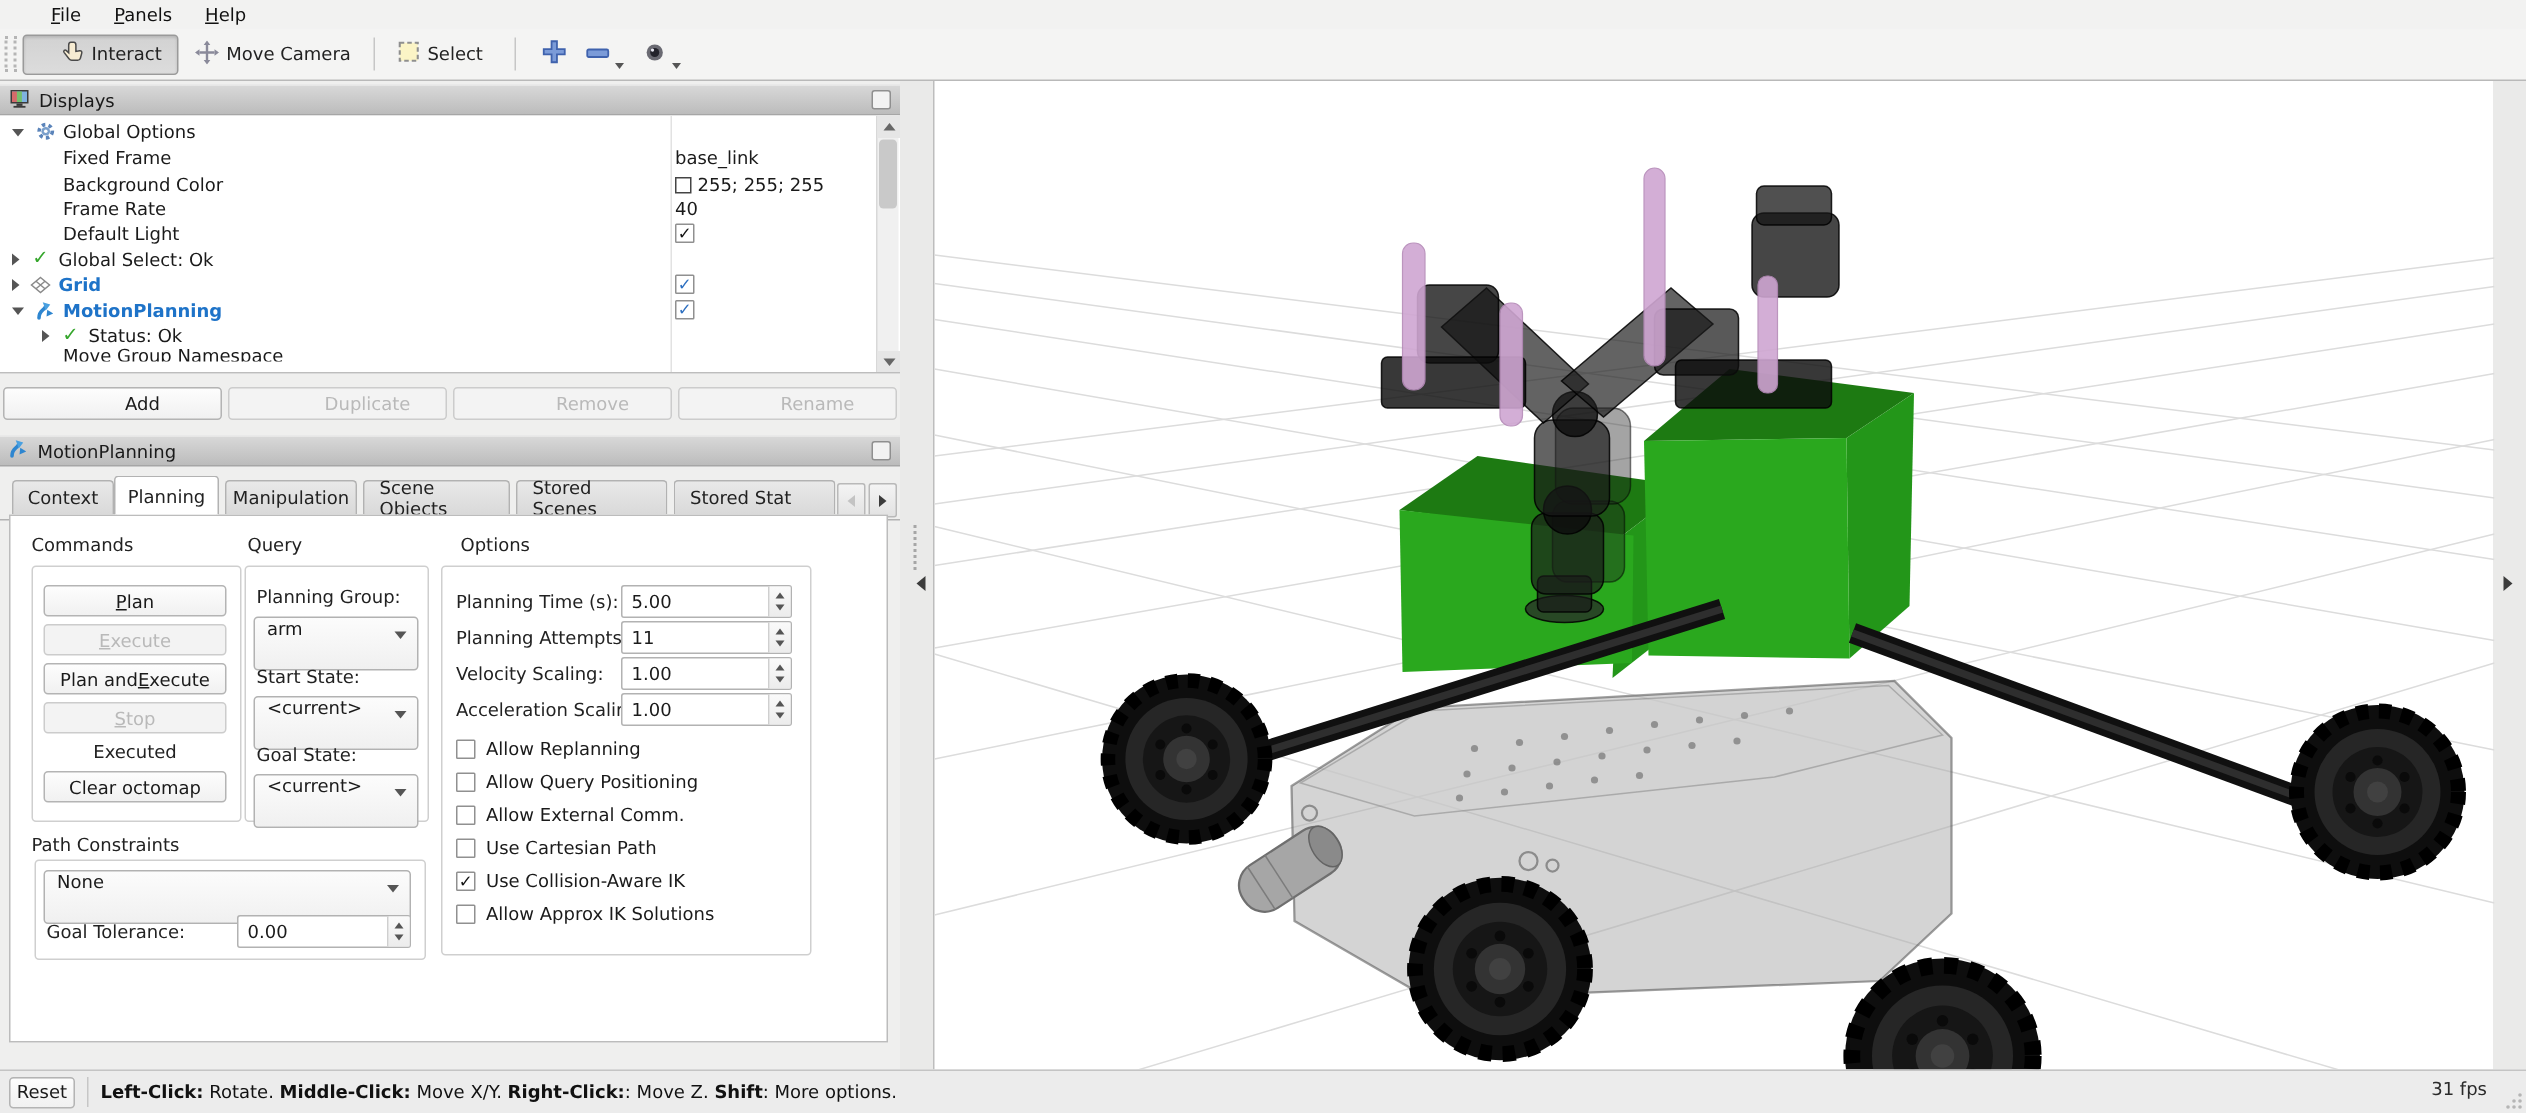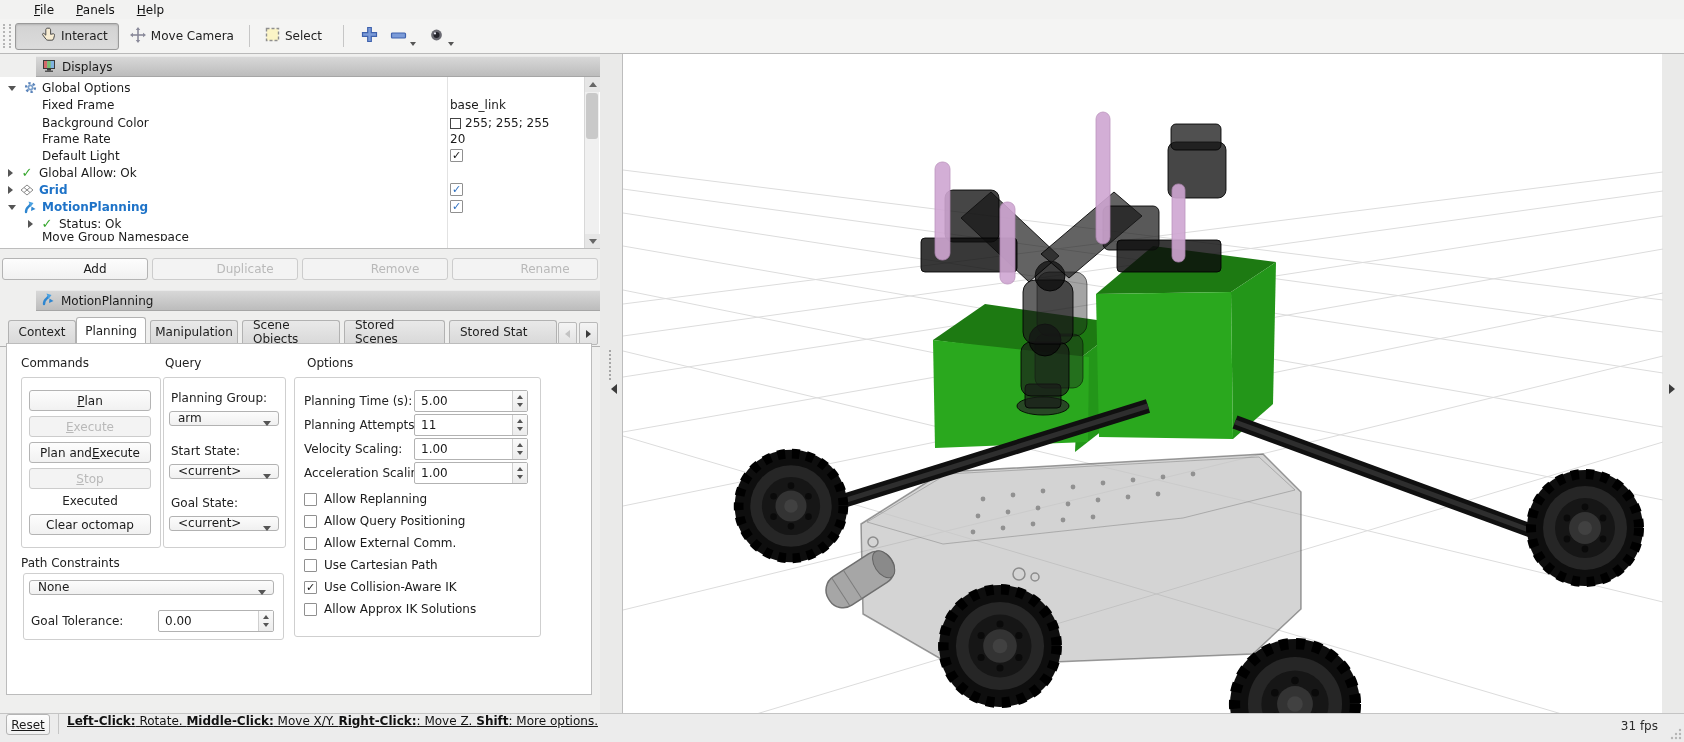--- a/index.html
+++ b/index.html
@@ -13,21 +13,21 @@
   .menu-item u { text-decoration:underline; }
   #toolbar { left:0; top:19px; width:1684px; height:35px; background:#f4f4f3; border-bottom:1px solid #b9b9b9; display:flex; align-items:center; }
   .tb-handle { width:8px; height:24px; border-left:2px dotted #b5b5b5; border-right:2px dotted #b5b5b5; margin:0 4px 0 3px; }
   .tool-btn { display:flex; align-items:center; gap:5px; height:27px; padding:0 10px; border-radius:3px; border:1px solid transparent; color:#222; }
   .tool-btn.pressed { border:1px solid #9a9a9a; background:linear-gradient(#d2d2d2,#dcdcdc); box-shadow:inset 0 1px 2px rgba(0,0,0,.15);padding-left:25px; }
   .tb-sep { width:1px; height:22px; background:#c6c6c6; margin:0 10px; }
   .mini-caret { width:0; height:0; border-left:3px solid transparent; border-right:3px solid transparent; border-top:4px solid #555; align-self:flex-end; margin:0 2px 3px -2px; }
 
   
   #leftcol { left:0; top:54px; width:600px; height:659px; background:#efefee; }
-  .ptitle { position:absolute; left:0; width:600px; height:21px; background:linear-gradient(#d8d8d8,#bcbcbc); border-top:1px solid #e9e9e9; border-bottom:1px solid #a6a6a6; display:flex; align-items:center; padding:0 6px; gap:6px;margin-left:36px; }
+  .ptitle { position:absolute; left:0; width:600px; height:21px; background:linear-gradient(#d8d8d8,#bcbcbc); border-top:1px solid #e9e9e9; border-bottom:1px solid #a6a6a6; display:flex; align-items:center; padding:0 6px; gap:6px; }
   .float-btn { position:absolute; right:6px; top:3px; width:13px; height:13px; border:1px solid #8f8f8f; background:#f2f2f2; border-radius:2px; }
 
   #tree { position:absolute; left:0; top:23px; width:600px; height:172px; background:#fff; border-bottom:1px solid #bdbdbd; overflow:hidden; }
   .tcol-divider { position:absolute; left:447px; top:0; width:1px; height:172px; background:#e2e2e2; }
   .trow { position:absolute; left:0; width:584px; height:17px; display:flex; align-items:center; }
   .exp { width:0; height:0; margin-left:8px; }
   .exp.open { border-left:4px solid transparent; border-right:4px solid transparent; border-top:5px solid #555; margin-top:2px; }
   .exp.closed { border-top:4px solid transparent; border-bottom:4px solid transparent; border-left:5px solid #555; }
   .exp.none { width:8px; }
   .ticon { width:16px; display:inline-flex; justify-content:center; margin-left:6px; }
@@ -62,38 +62,38 @@
   .tab-baseline { position:absolute; left:0; top:29px; width:600px; height:1px; background:#b2b2b2; }
   .tabscroll { position:absolute; top:5px; width:19px; height:23px; border:1px solid #b9b9b9; background:linear-gradient(#f4f4f4,#e2e2e2); display:flex; align-items:center; justify-content:center; border-radius:2px; }
   .tri-left { width:0;height:0;border-top:4px solid transparent;border-bottom:4px solid transparent;border-right:5px solid #c3c3c3; }
   .tri-right { width:0;height:0;border-top:4px solid transparent;border-bottom:4px solid transparent;border-left:5px solid #3b3b3b; }
 
   #mp-card { position:absolute; left:6px; top:30px; width:586px; height:352px; background:#fff; border:1px solid #bcbcbc; }
   .grp-label { position:absolute; color:#222; }
   .grp-box { position:absolute; border:1px solid #cfcfcf; border-radius:3px; background:#fff; }
   .cmd-btn { position:absolute; left:22px; width:122px; height:21px; }
   .field-label { position:absolute; color:#222; }
-  .combo { position:absolute; height:15px; border:1px solid #b2b2b2; border-radius:3px; background:linear-gradient(#fcfcfc,#f0f0f0); display:flex; align-items:flex-end; padding:0 8px; }
+  .combo { position:absolute; height:36px; border:1px solid #b2b2b2; border-radius:3px; background:linear-gradient(#fcfcfc,#f0f0f0); display:flex; align-items:flex-start; padding:0 8px; }
   .combo .carr { position:absolute; right:7px; top:9px; width:0; height:0; border-left:4px solid transparent; border-right:4px solid transparent; border-top:5px solid #555; }
   .spin { position:absolute; height:22px; border:1px solid #b2b2b2; border-radius:2px; background:#fff; display:flex; align-items:center; padding:0 6px; }
   .spin .updown { position:absolute; right:0; top:0; width:15px; height:100%; border-left:1px solid #cfcfcf; background:linear-gradient(#fafafa,#ececec); display:flex; flex-direction:column; align-items:center; justify-content:space-evenly; }
   .spin .updown i { display:block; width:0; height:0; border-left:3px solid transparent; border-right:3px solid transparent; }
   .spin .updown .u { border-bottom:4px solid #555; }
   .spin .updown .d { border-top:4px solid #555; }
   .chk-row { position:absolute; display:flex; align-items:center; gap:7px; }
 
   
   #vsplit { left:600px; top:54px; width:22px; height:659px; background:#eaeae9; }
   #vsplit .dots { position:absolute; left:9px; top:296px; height:30px; border-left:2px dotted #a6a6a6; }
   #vsplit .arr { position:absolute; left:11px; top:330px; width:0; height:0; border-top:5px solid transparent; border-bottom:5px solid transparent; border-right:6px solid #3c3c3c; }
   #rstrip { left:1662px; top:54px; width:22px; height:659px; background:#eaeae9; }
   #rstrip .arr { position:absolute; left:7px; top:330px; width:0; height:0; border-top:5px solid transparent; border-bottom:5px solid transparent; border-left:6px solid #3c3c3c; }
   #viewport { left:622px; top:54px; width:1040px; height:659px; background:#fff; border-left:1px solid #bdbdbd; }
 
-  #statusbar { left:0; top:713px; width:1684px; height:29px; background:#ececec; border-top:1px solid #c4c4c4; display:flex; align-items:flex-start; padding:0 6px;text-decoration:underline; }
+  #statusbar { left:0; top:713px; width:1684px; height:29px; background:#ececec; border-top:1px solid #c4c4c4; display:flex; align-items:center; padding:0 6px; }
   #reset-btn { width:44px; height:21px; }
   .sb-sep { width:1px; height:20px; background:#c6c6c6; margin:0 8px; }
   #hints { white-space:nowrap; color:#111; }
   #hints b { font-weight:bold; }
   #fps { position:absolute; right:26px; top:719px; color:#2a2a2a; }
   #grip { position:absolute; right:2px; bottom:2px; }
 </style>
 </head>
 <body>
 
@@ -208,36 +208,36 @@
       <span class="tval">
         <span class="swatch"></span>
         <span>255; 255; 255</span>
       </span>
     </div>
 
     <div class="trow" style="top:53px;">
       <span class="exp none"></span>
         <span class="ticon"></span>
       <span class="tlabel">Frame Rate</span>
-      <span class="tval">20</span>
+      <span class="tval">40</span>
     </div>
 
     <div class="trow" style="top:70px;">
       <span class="exp none"></span>
         <span class="ticon"></span>
       <span class="tlabel">Default Light</span>
       <span class="tval">
           <span class="cb checked-black"></span>
         </span>
     </div>
 
     <div class="trow" style="top:87px;">
       <span class="exp closed"></span>
       <span class="ticon green-check">✓</span>
-      <span class="tlabel">Global Allow: Ok</span>
+      <span class="tlabel">Global Select: Ok</span>
     </div>
 
     <div class="trow" style="top:104px;">
       <span class="exp closed"></span>
       <span class="ticon">
         <svg width="14" height="12" viewBox="0 0 14 12">
             <g stroke="#8a8a8a" fill="none" stroke-width="1">
               <path d="M7 1L13 6L7 11L1 6z"></path>
               <path d="M4 3.5L10 8.5M10 3.5L4 8.5"></path>
             </g>

